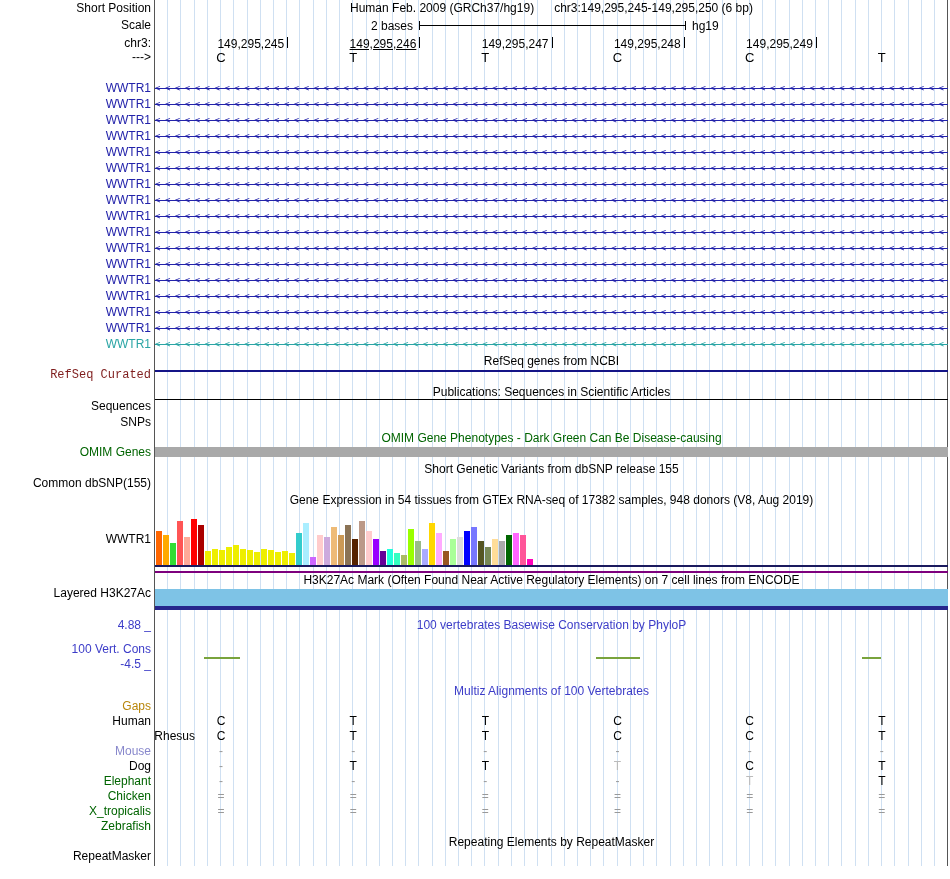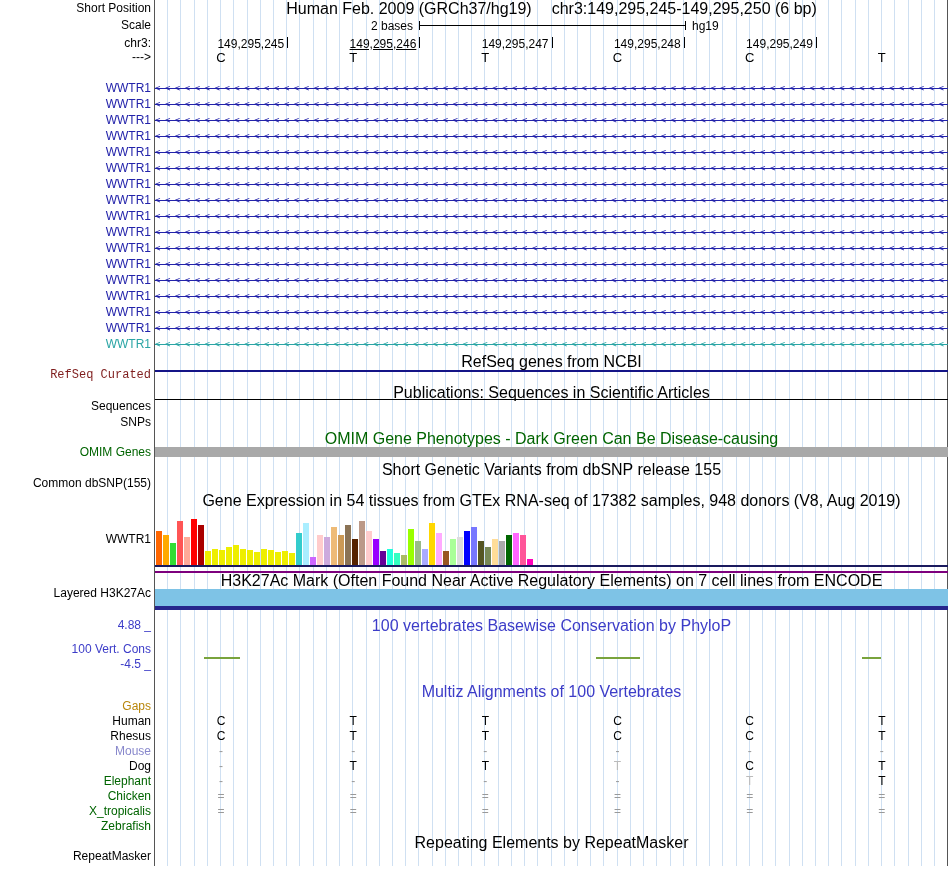--- a/index.html
+++ b/index.html
@@ -1,20 +1,20 @@
 <!DOCTYPE html>
 <html><head>
 <meta charset="utf-8">
 <style>
   html,body{margin:0;padding:0;background:#ffffff;}
   #browser{position:relative;width:950px;height:879px;background:#fff;
     font-family:"Liberation Sans","DejaVu Sans",sans-serif;font-size:12px;color:#000;overflow:hidden;}
   .abs{position:absolute;}
   .side-label{position:absolute;left:0;width:151px;text-align:right;white-space:nowrap;line-height:13px;}
-  .track-title{position:absolute;left:155px;width:793px;text-align:center;white-space:nowrap;line-height:13px;font-size:16px;}
+  .track-title{position:absolute;left:155px;width:793px;text-align:center;white-space:nowrap;line-height:13px;font-size:12px;}
   .hline{position:absolute;left:155px;width:793px;}
   .grid{position:absolute;left:154px;top:0;width:794px;height:866px;
     background-image:repeating-linear-gradient(to right,#cfe0f2 0px,#cfe0f2 1px,transparent 1px,transparent 13.22px);}
   .vborder{position:absolute;top:0;width:1px;height:866px;background:#555;}
   .scalebar{position:absolute;left:419px;top:21px;width:265px;height:9px;border-left:1px solid #000;border-right:1px solid #000;
     background-image:linear-gradient(to bottom,transparent 4px,#000 4px,#000 5px,transparent 5px);}
   .coord-label{position:absolute;text-align:right;white-space:nowrap;}
   .coord-tick{position:absolute;width:1px;height:11px;background:#000;}
   .base-cell{position:absolute;text-align:center;font-size:13px;line-height:13px;}
   .tx-row{position:absolute;left:155px;width:793px;height:11px;overflow:hidden;}
@@ -256,21 +256,21 @@
   <div class="track-title blue" style="top:685px">Multiz Alignments of 100 Vertebrates</div>
   <div id="multiz-rows">
       <div class="side-label" style="top: 700px; color: rgb(184, 134, 11);">Gaps</div>
       <div class="side-label" style="top: 715px; color: rgb(0, 0, 0);">Human</div>
       <div class="aln-cell" style="left: 155px; top: 715px; color: rgb(0, 0, 0);">C</div>
       <div class="aln-cell" style="left: 287.17px; top: 715px; color: rgb(0, 0, 0);">T</div>
       <div class="aln-cell" style="left: 419.34px; top: 715px; color: rgb(0, 0, 0);">T</div>
       <div class="aln-cell" style="left: 551.51px; top: 715px; color: rgb(0, 0, 0);">C</div>
       <div class="aln-cell" style="left: 683.68px; top: 715px; color: rgb(0, 0, 0);">C</div>
       <div class="aln-cell" style="left: 815.85px; top: 715px; color: rgb(0, 0, 0);">T</div>
-      <div class="side-label" style="top: 730px; color: rgb(0, 0, 0);">Rhesus</div>
+      <div class="side-label" style="top: 730px; color: rgb(0, 0, 0); padding-left: 44px;">Rhesus</div>
       <div class="aln-cell" style="left: 155px; top: 730px; color: rgb(0, 0, 0);">C</div>
       <div class="aln-cell" style="left: 287.17px; top: 730px; color: rgb(0, 0, 0);">T</div>
       <div class="aln-cell" style="left: 419.34px; top: 730px; color: rgb(0, 0, 0);">T</div>
       <div class="aln-cell" style="left: 551.51px; top: 730px; color: rgb(0, 0, 0);">C</div>
       <div class="aln-cell" style="left: 683.68px; top: 730px; color: rgb(0, 0, 0);">C</div>
       <div class="aln-cell" style="left: 815.85px; top: 730px; color: rgb(0, 0, 0);">T</div>
       <div class="side-label" style="top: 745px; color: rgb(136, 136, 204);">Mouse</div>
       <div class="aln-cell" style="left: 155px; top: 745px; color: rgb(153, 153, 153);">-</div>
       <div class="aln-cell" style="left: 287.17px; top: 745px; color: rgb(153, 153, 153);">-</div>
       <div class="aln-cell" style="left: 419.34px; top: 745px; color: rgb(153, 153, 153);">-</div>

